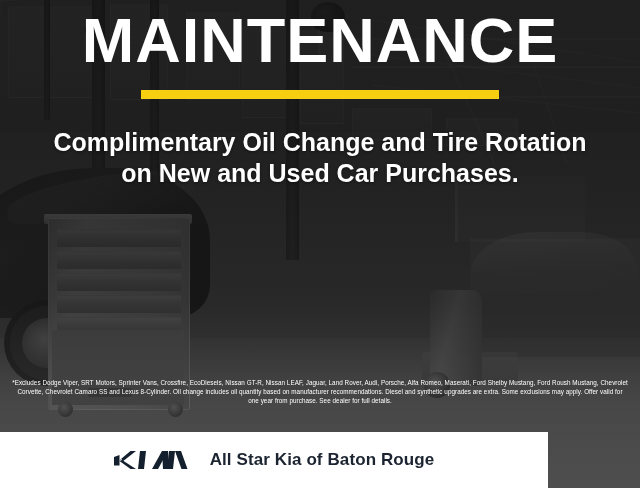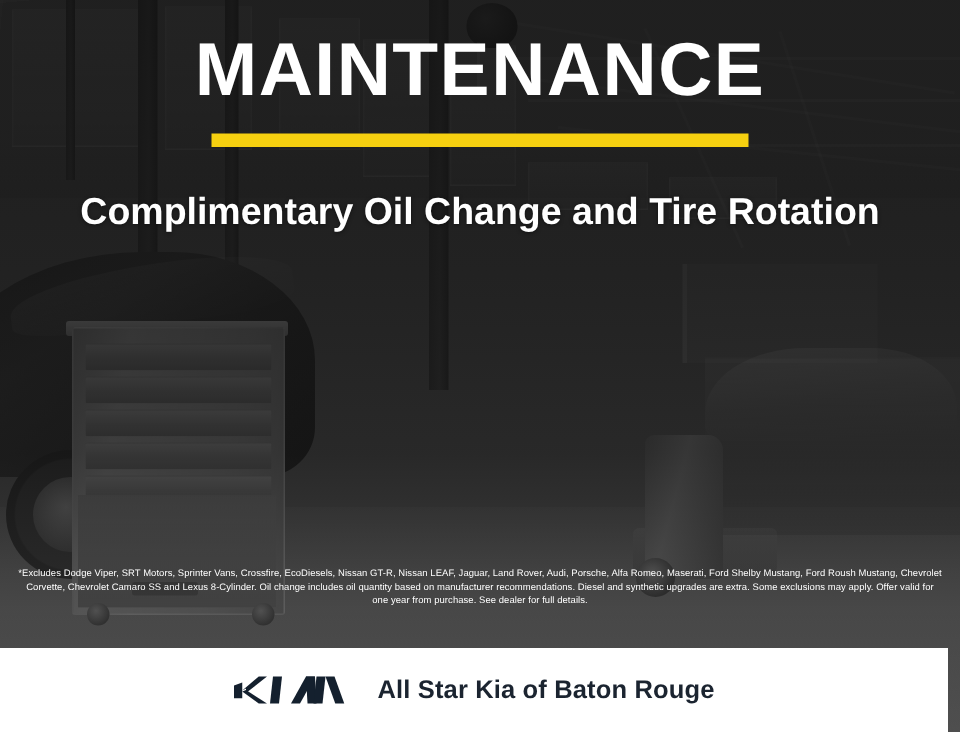--- a/index.html
+++ b/index.html
@@ -196,24 +196,23 @@
     text-align: center;
     line-height: 1;
     white-space: nowrap;
   }
   .headline-sub1 {
     font-size: 38px;
     letter-spacing: 1.5px;
     padding-top: 12px;
   }
   .headline-sub2 {
-    font-size: 50px;
+    font-size: 63px;
     letter-spacing: 1px;
     padding-top: 9px;
-    margin-top: 12px;
   }
 
   .divider {
     width: 358px; height: 9px;
     background: #F6D010;
     margin-top: 18px;
   }
 
   .promo {
     margin: 12px;
@@ -232,21 +231,21 @@
     color: #ffffff;
     font-size: 6.3px;
     line-height: 1.42;
     text-align: center;
     letter-spacing: .05px;
   }
 
   
   .footer {
     position: absolute;
-    left: 0; bottom: 0; width: 632px; height: 56px;
+    left: 0; bottom: 0; width: 548px; height: 56px;
     background: #ffffff;
     display: flex; align-items: center; justify-content: center;
     gap: 22px;
   }
   .kia-logo { display: block; }
   .dealer-name {
     color: #1b2430;
     font-size: 17px;
     font-weight: bold;
     letter-spacing: .1px;
@@ -320,20 +319,21 @@
 
   <div class="content">
 
 
     <h2 class="headline-sub2">MAINTENANCE</h2>
 
     <div class="divider"></div>
 
     <p class="promo">
       <span>Complimentary Oil Change and Tire Rotation</span><br>
+      <span>on New and Used Car Purchases.</span>
     </p>
   </div>
 
   <div class="disclaimer">*Excludes Dodge Viper, SRT Motors, Sprinter Vans, Crossfire, EcoDiesels, Nissan GT-R, Nissan LEAF, Jaguar, Land Rover, Audi, Porsche, Alfa Romeo, Maserati, Ford Shelby Mustang, Ford Roush Mustang, Chevrolet Corvette, Chevrolet Camaro SS and Lexus 8-Cylinder. Oil change includes oil quantity based on manufacturer recommendations. Diesel and synthetic upgrades are extra. Some exclusions may apply. Offer valid for one year from purchase. See dealer for full details.</div>
 
   <div class="footer">
     <span>
       <svg class="kia-logo" width="74" height="20" viewBox="0 0 148 40" aria-hidden="true">
         <g fill="#14202E">
 

